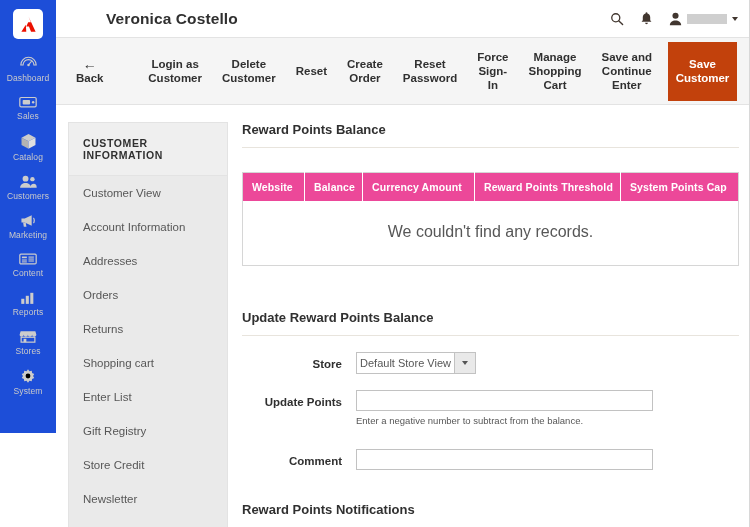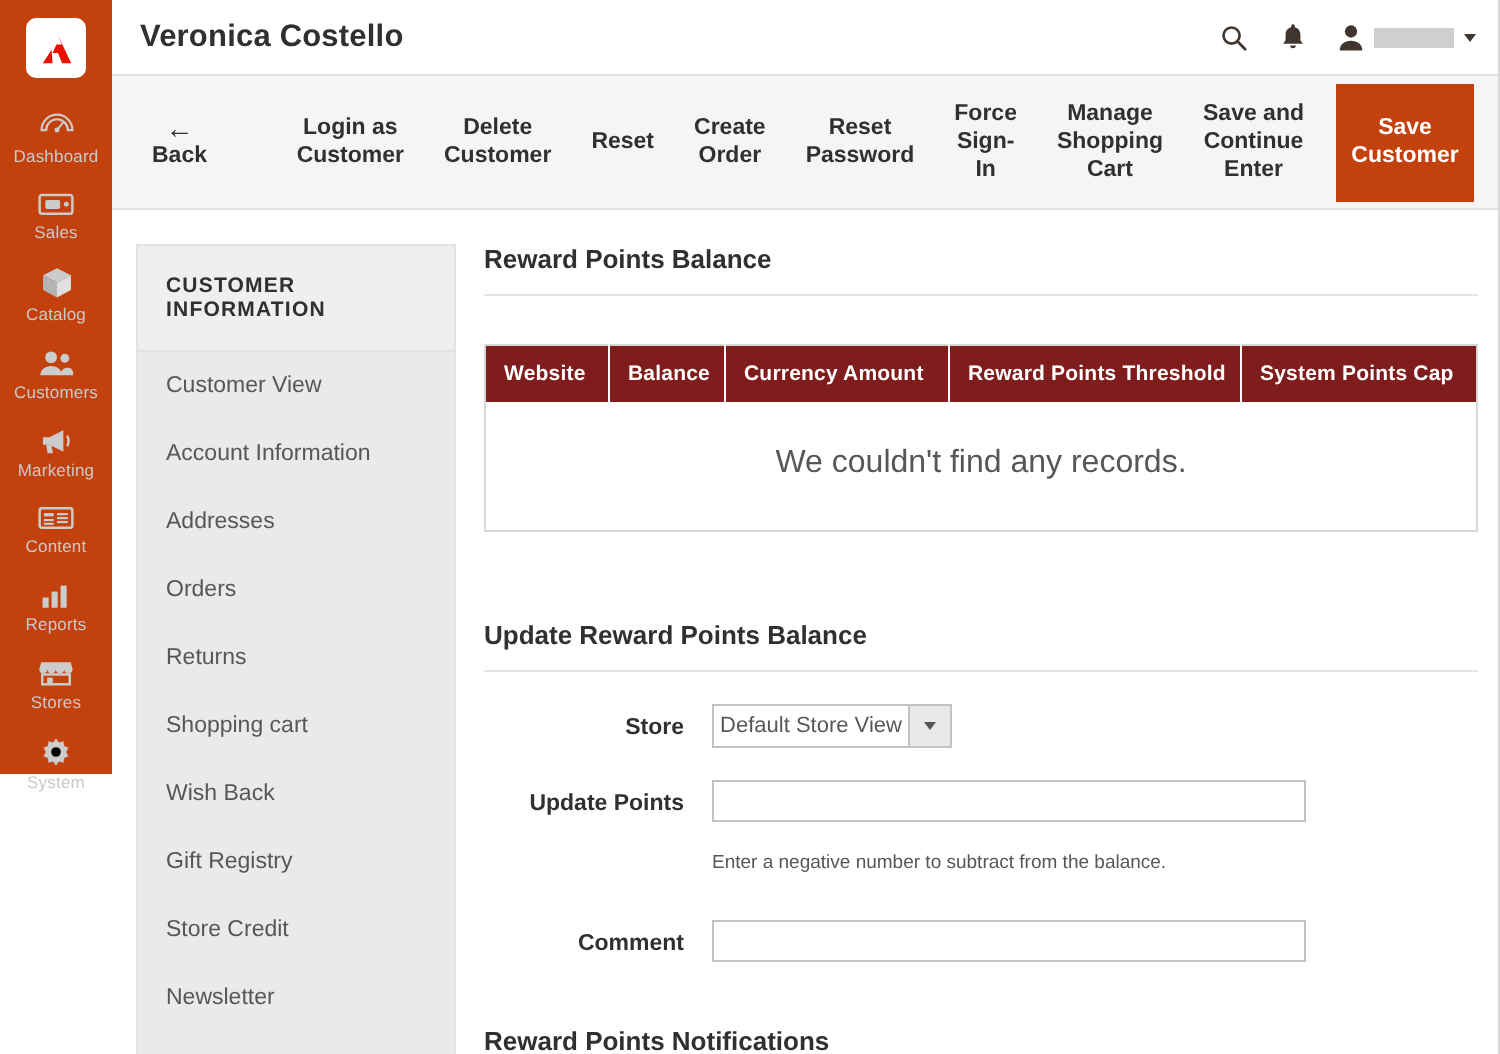--- a/index.html
+++ b/index.html
@@ -7,22 +7,22 @@
     width: 750px; height: 527px;
     overflow: hidden;
     font-family: "Liberation Sans", sans-serif;
     background: #ffffff;
     color: #303030;
   }
   #app { position: relative; width: 750px; height: 527px; background: #fff; overflow: hidden; }
 
   
   #globalnav {
-    position: absolute; left: 0; top: 0; width: 56px; height: 387px;
-    background: #c2410c;
+    position: absolute; left: 0; top: 0; width: 56px; height: 433px;
+    background: #1d4ed8;
   }
   #logo-wrap { padding-top: 9px; display: flex; justify-content: center; }
   #logo {
     width: 30px; height: 30px; background: #ffffff; border-radius: 5px;
     display: flex; align-items: center; justify-content: center;
   }
   #logo svg { display: block; }
   .gnav-item {
     display: flex; flex-direction: column; align-items: center; justify-content: flex-start;
     padding-top: 9px; padding-bottom: 3px; cursor: pointer;
@@ -32,21 +32,21 @@
   .gnav-icon svg { display: block; }
   .gnav-label {
     color: #cacaca; font-size: 8.5px; line-height: 10px; text-align: center;
     letter-spacing: .1px; font-family: "Liberation Sans", sans-serif;
   }
 
   
   #header {
     position: absolute; left: 56px; top: 0; right: 0; height: 38px;
     background: #ffffff; border-bottom: 1px solid #e3e3e3;
-    display: flex; align-items: center;
+    display: flex; align-items: center; padding-left: 36px;
   }
   #page-title {
     margin-left: 14px; font-size: 15.5px; font-weight: bold; color: #303030;
     letter-spacing: .1px;
   }
   #header-right {
     margin-left: auto; margin-right: 12px; display: flex; align-items: center; gap: 16px;
   }
   .hdr-icon { color: #41362f; line-height: 0; cursor: pointer; }
   .hdr-icon svg { display: block; }
@@ -108,21 +108,21 @@
     font-size: 13px; font-weight: bold; color: #303030; padding-bottom: 10px;
   }
   .section-rule { height: 1px; background: #e8e4dd; margin-bottom: 0; }
 
   
   #records-table {
     margin-top: 24px; width: 100%; border-collapse: collapse;
     border: 1px solid #d6d6d6; table-layout: fixed;
   }
   #records-table thead th {
-    background: #7f1d1d; color: #ffffff; font-size: 10.5px; font-weight: bold;
+    background: #ec4899; color: #ffffff; font-size: 10.5px; font-weight: bold;
     text-align: left; padding: 8px 0 8px 9px; height: 26px;
     border-right: 1px solid #ffffff; letter-spacing: .1px;
   }
   #records-table thead th:last-child { border-right: none; }
   #records-table td.empty-cell {
     text-align: center; font-size: 16px; color: #575757;
     padding: 22px 0 24px; background: #ffffff;
   }
 
   
@@ -147,21 +147,21 @@
   }
   .fake-select .sel-arrow i {
     width: 0; height: 0; border-left: 3.5px solid transparent;
     border-right: 3.5px solid transparent; border-top: 4px solid #555; display:block;
   }
   .text-input {
     width: 297px; height: 21px; border: 1px solid #c2c2c2; background: #fff;
     font-family: "Liberation Sans", sans-serif; font-size: 11px; color: #303030;
     padding: 0 6px;
   }
-  .field-note { font-size: 9.5px; color: #575757; margin-top: 15px; line-height: 12px; }
+  .field-note { font-size: 9.5px; color: #575757; margin-top: 4px; line-height: 12px; }
 
   #notif-section { margin-top: 32px; }
 
   
   #right-edge {
     position: absolute; right: 0; top: 0; width: 1px; height: 527px; background: #d8d8d8;
   }
 </style>
 </head>
 <body>
@@ -367,21 +367,21 @@
   <div id="body-area">
 
     <aside id="cust-panel">
       <div id="cust-panel-header">CUSTOMER INFORMATION</div>
       <div class="cust-nav-item">Customer View</div>
       <div class="cust-nav-item">Account Information</div>
       <div class="cust-nav-item">Addresses</div>
       <div class="cust-nav-item">Orders</div>
       <div class="cust-nav-item">Returns</div>
       <div class="cust-nav-item">Shopping cart</div>
-      <div class="cust-nav-item">Wish Back</div>
+      <div class="cust-nav-item">Enter List</div>
       <div class="cust-nav-item">Gift Registry</div>
       <div class="cust-nav-item">Store Credit</div>
       <div class="cust-nav-item">Newsletter</div>
       <div class="cust-nav-item">Billing Agreements</div>
     </aside>
 
     <main id="content">
 
       <section>
         <div class="section-title">Reward Points Balance</div>

